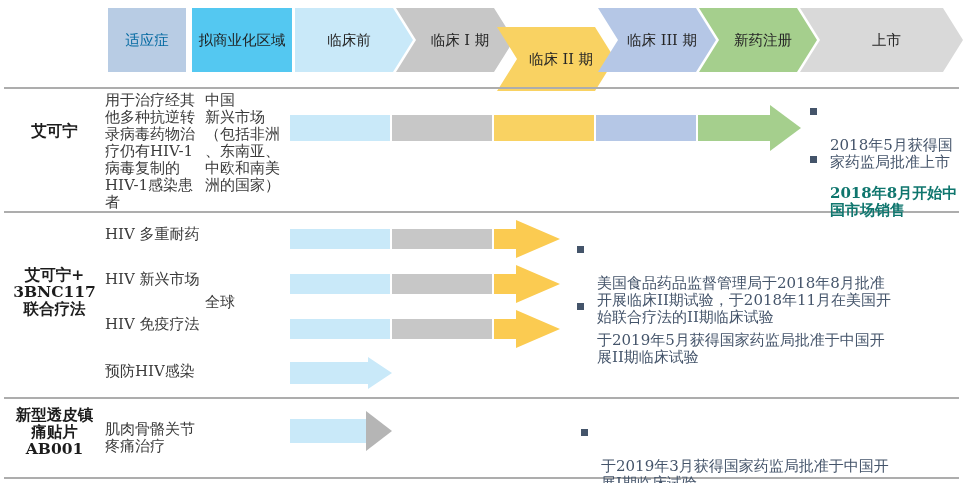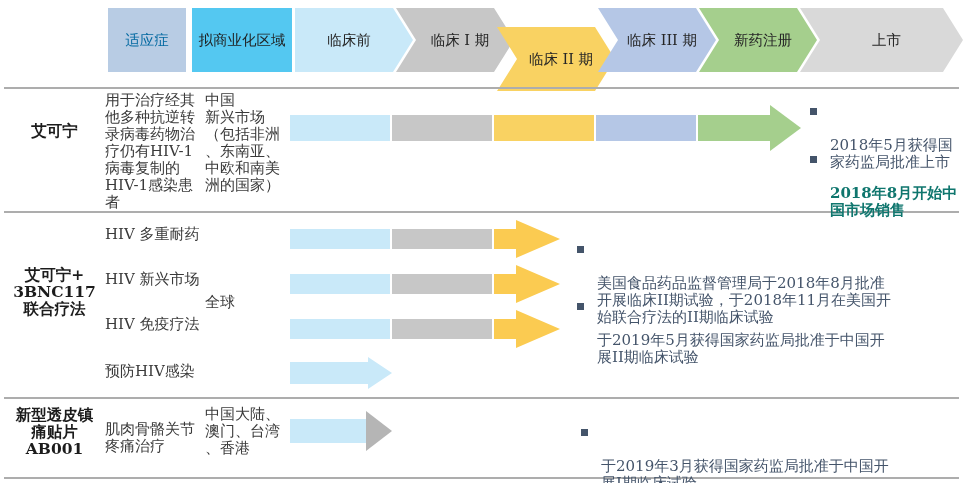--- a/index.html
+++ b/index.html
@@ -103,23 +103,20 @@
     <span class="bullet"></span>
     <span>于2019年5月获得国家药监局批准于中国开
 展II期临床试验</span>
   </div>
 
   <div class="txt bold center pre" style="left:6px;top:406px;width:97px;font-size:15.5px">新型透皮镇
 痛贴片
 AB001</div>
   <div class="txt pre" style="left:105px;top:421px;width:100px">肌肉骨骼关节
 疼痛治疗</div>
-  <div class="txt pre" style="left:205px;top:406px;width:90px">中国大陆、
-澳门、台湾
-、香港</div>
   <div class="note" style="left:601px;top:424px;width:345px">
     <span class="bullet"></span>
     <span>于2019年3月获得国家药监局批准于中国开
 展I期临床试验</span>
   </div>
 
   <div id="bars">
       <div class="bar-rect" style="left: 290px; top: 115px; width: 100px; height: 26px; background: rgb(201, 233, 249);"></div>
       <div class="bar-rect" style="left: 392px; top: 115px; width: 100px; height: 26px; background: rgb(199, 199, 199);"></div>
       <div class="bar-rect" style="left: 494px; top: 115px; width: 100px; height: 26px; background: rgb(249, 210, 98);"></div>

